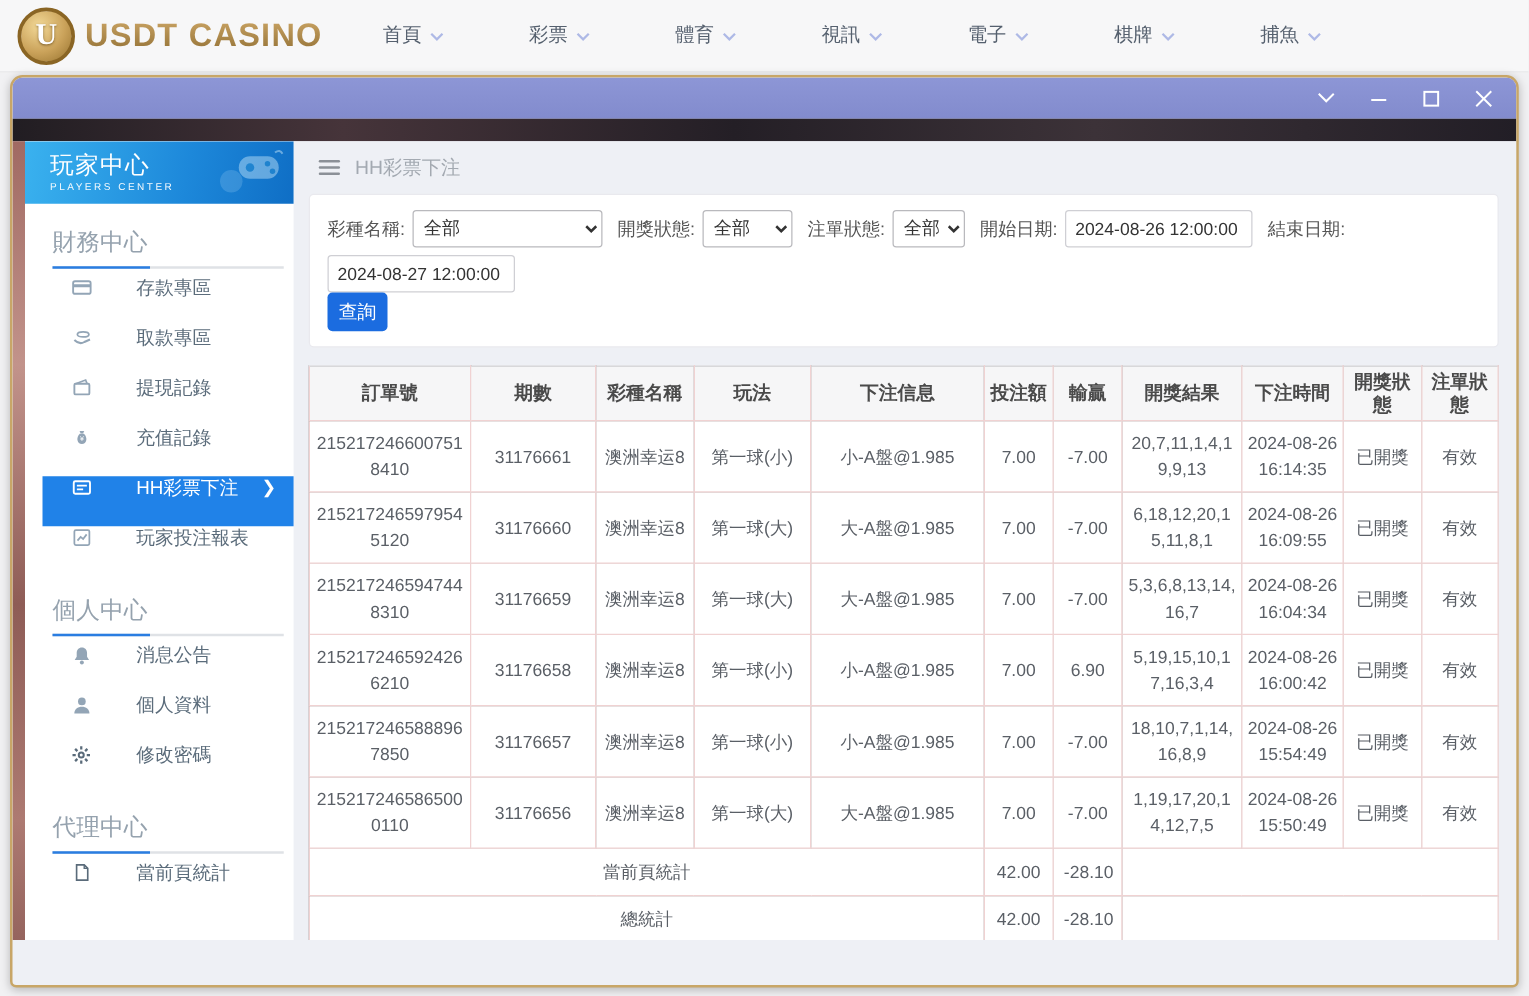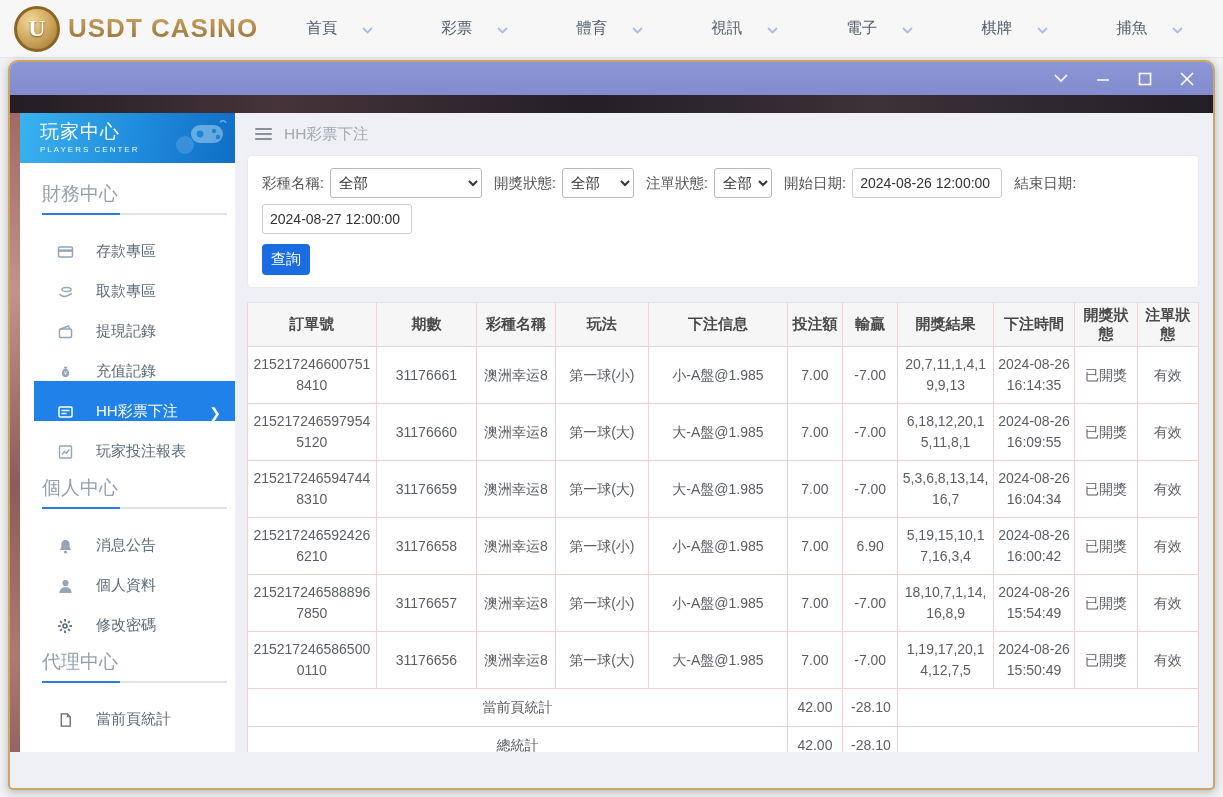--- a/index.html
+++ b/index.html
@@ -6,62 +6,62 @@
   html,body { width:1223px; height:797px; overflow:hidden; }
   body { font-family:"Liberation Sans","DejaVu Sans",sans-serif; background:#f1f1f3; position:relative; }
 
   
   .site-nav { height:58px; background:#f7f7f8; border-bottom:1px solid #e7e7e9; display:flex; align-items:center; padding:0 14px; }
   .logo-wrap { display:flex; align-items:center; gap:8px; min-width:230px; }
   .coin { width:46px; height:46px; border-radius:50%; background:radial-gradient(circle at 35% 30%, #f2d896, #caa25a 55%, #96722e); border:3px solid #8a6524; display:flex; align-items:center; justify-content:center; position:relative; }
   .coin .u { font-size:24px; font-weight:bold; color:#fff; text-shadow:0 1px 2px rgba(90,60,10,.8); font-family:"Liberation Serif","DejaVu Serif",serif; }
   .logo-text { font-size:26px; font-weight:800; letter-spacing:1px; background:linear-gradient(180deg,#cfa868,#8f6e33); -webkit-background-clip:text; background-clip:text; color:transparent; white-space:nowrap; }
   .nav-menu { display:flex; align-items:center; gap:68px; margin-left:48px; }
-  .nav-item { display:flex; align-items:center; gap:25px; font-size:15.5px; color:#55606e; cursor:pointer; }
+  .nav-item { display:flex; align-items:center; gap:7px; font-size:15.5px; color:#55606e; cursor:pointer; }
   .nav-item svg { margin-top:2px; }
 
   
   .win { position:absolute; left:8px; top:60px; width:1207px; height:730px; border:2px solid #c8a667; border-radius:10px 10px 5px 5px; overflow:hidden; background:#eef0f5; box-shadow:0 2px 8px rgba(0,0,0,.25); }
   .titlebar { height:33px; background:linear-gradient(180deg,#8d96d6,#828bcd); display:flex; align-items:center; justify-content:flex-end; gap:26px; padding-right:18px; }
   .win-ctl { width:16px; height:16px; display:flex; align-items:center; justify-content:center; cursor:pointer; }
   .photo-strip { height:18px; background:linear-gradient(90deg,#211d22,#46343a 22%,#241f26 48%,#3c3238 72%,#221e26); }
   .win-body { display:flex; height:639px; }
   .left-strip { width:10px; background:linear-gradient(180deg,#a06a63,#c2938b 28%,#8e5c56 58%,#ad7a72 85%,#95645e); }
 
   
   .sidebar { width:215px; background:#fff; overflow:hidden; }
   .side-header { height:50px; background:linear-gradient(100deg,#3ab2ef 0%,#1d88da 60%,#0f6ec5 100%); color:#fff; padding:6px 0 0 20px; position:relative; }
   .side-header .t { font-size:19px; letter-spacing:1px; }
   .side-header .s { font-size:8px; letter-spacing:2px; opacity:.95; }
   .side-header .pad { position:absolute; right:8px; top:6px; opacity:.55; }
   .side-menu { padding-top:4px; }
   .sec-title { color:#95a2ae; font-size:19px; margin:14px 0 6px 22px; }
   .sec-line { height:2px; background:#dfe2e6; margin:0 8px 6px 22px; position:relative; }
   .sec-line i { display:block; position:absolute; left:0; top:0; height:2px; width:78px; background:#2a7de1; }
-  .side-item { height:40px; display:flex; align-items:flex-end; gap:22px; padding-left:36px; font-size:15px; color:#5b6c7b; cursor:pointer; position:relative; }
+  .side-item { height:40px; display:flex; align-items:flex-start; gap:35px; padding-left:36px; font-size:15px; color:#5b6c7b; cursor:pointer; position:relative; }
   .side-item .icn { width:18px; height:18px; display:flex; align-items:center; justify-content:center; }
   .side-item.active { background:#2082e8; color:#fff; margin-left:14px; padding-left:22px; }
   .side-item.active .chev { position:absolute; right:14px; font-size:14px; color:#fff; }
 
   
   .main { flex:1; background:#eef0f5; overflow:hidden; }
   .page-head { height:42px; display:flex; align-items:center; gap:12px; padding-left:20px; color:#a3a9b1; font-size:15.5px; }
   .burger { width:17px; display:flex; flex-direction:column; gap:3px; cursor:pointer; }
   .burger i { height:2px; background:#8b9097; border-radius:1px; }
   .card { background:#fff; border:1px solid #e9e9ee; border-radius:4px; margin:0 14px 0 12px; }
   .filter-card { padding:12px 14px; }
   .filter-row { display:flex; align-items:center; gap:6px; flex-wrap:wrap; font-size:14.5px; color:#555; }
   .filter-row label { margin-left:6px; }
   .filter-row label:first-child { margin-left:0; }
   select { height:30px; font-size:14.5px; color:#333; border:1px solid #b9b9bd; border-radius:3px; background:#fff; padding:0 4px; font-family:inherit; }
   .sel-lottery { width:152px; }
   .sel-draw { width:72px; }
   .sel-order { width:58px; }
   .date-input { height:30px; width:150px; border:1px solid #cfcfd4; border-radius:3px; font-size:14px; color:#333; padding:0 7px; font-family:inherit; }
-  .btn-search { margin-top:10px; width:48px; height:31px; background:#1b6ce0; color:#fff; border:none; border-radius:4px; font-size:15px; cursor:pointer; font-family:inherit; }
+  .btn-search { width:48px; height:31px; background:#1b6ce0; color:#fff; border:none; border-radius:4px; font-size:15px; cursor:pointer; font-family:inherit; }
 
   
   .table-card { margin-top:14px; border:none; background:transparent; }
   table { width:100%; border-collapse:collapse; table-layout:fixed; background:#737373; }
   th { background:#f6f6f7; font-size:15px; font-weight:bold; color:#4a4a4a; height:44px; border:1px solid #f0d2d2; border-top:1px solid #e3e3e6; padding:2px 3px; }
   td { font-size:14px; color:#5a5f66; text-align:center; border:1px solid #f0d2d2; padding:7px 4px; line-height:1.5; background:#fff; }
   td.brk { word-break:break-all; }
   tr.sumrow td { height:38px; padding:8px; }
   .empty-cell { border-left:none; }
 

